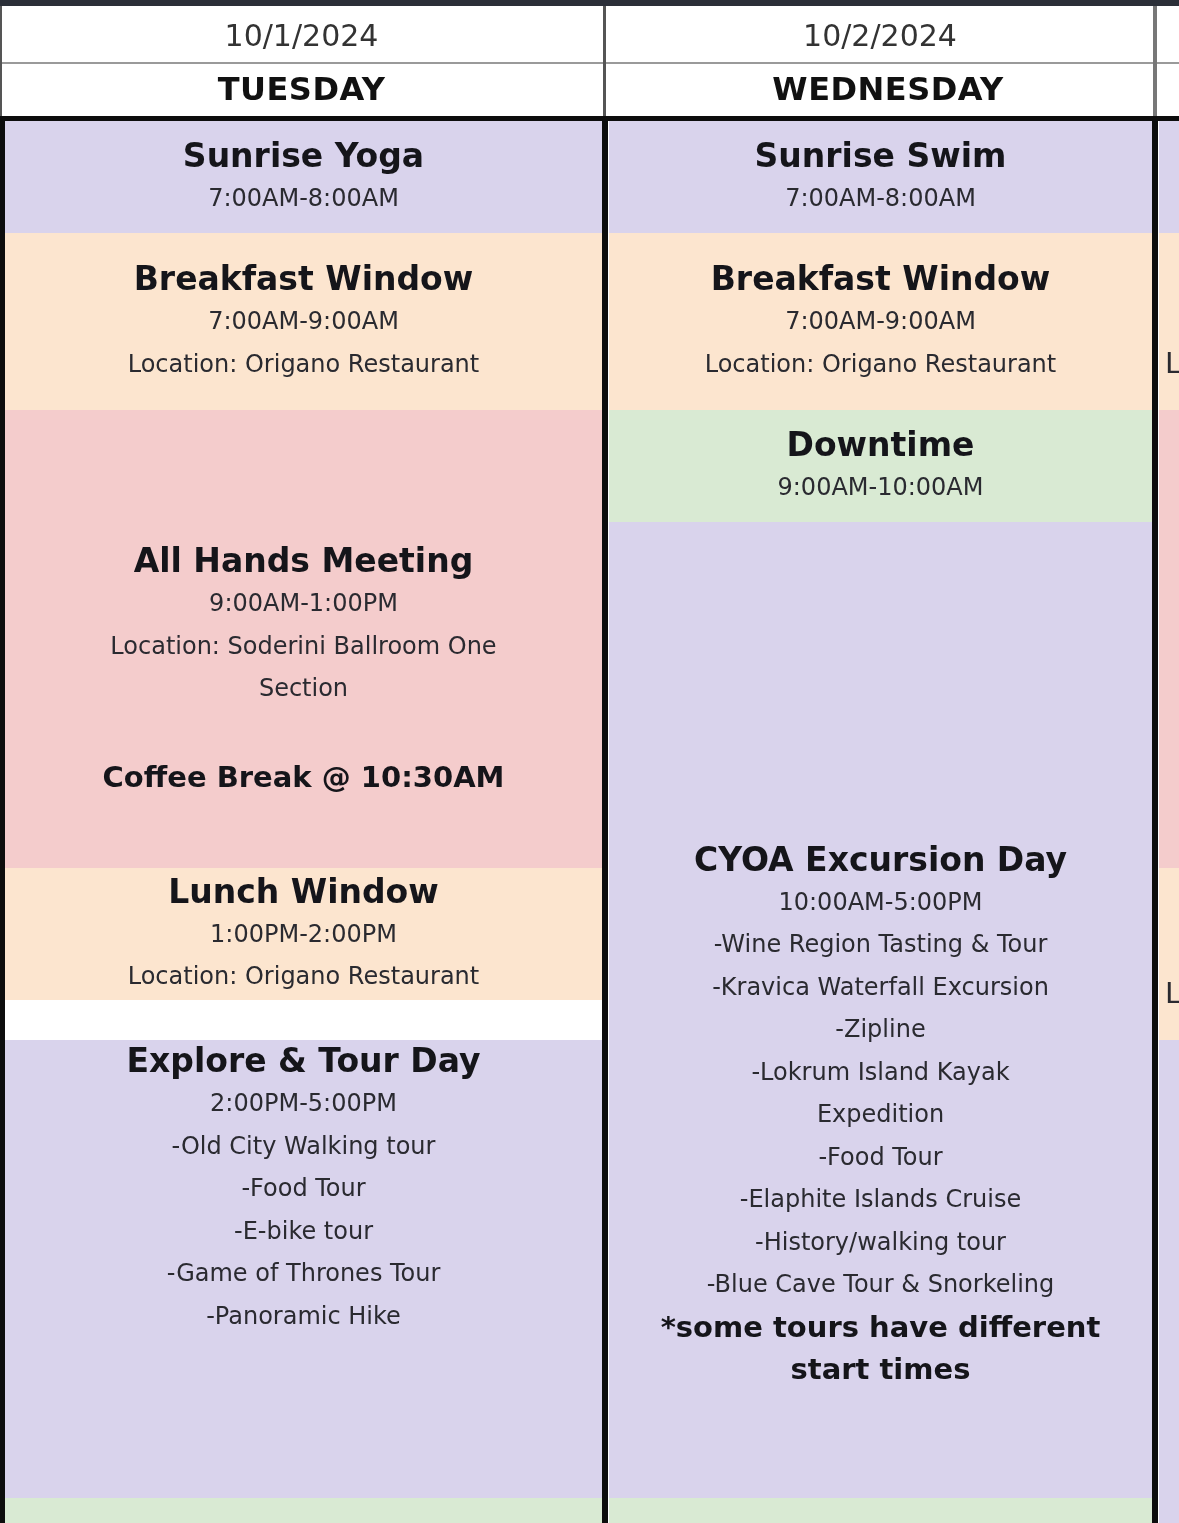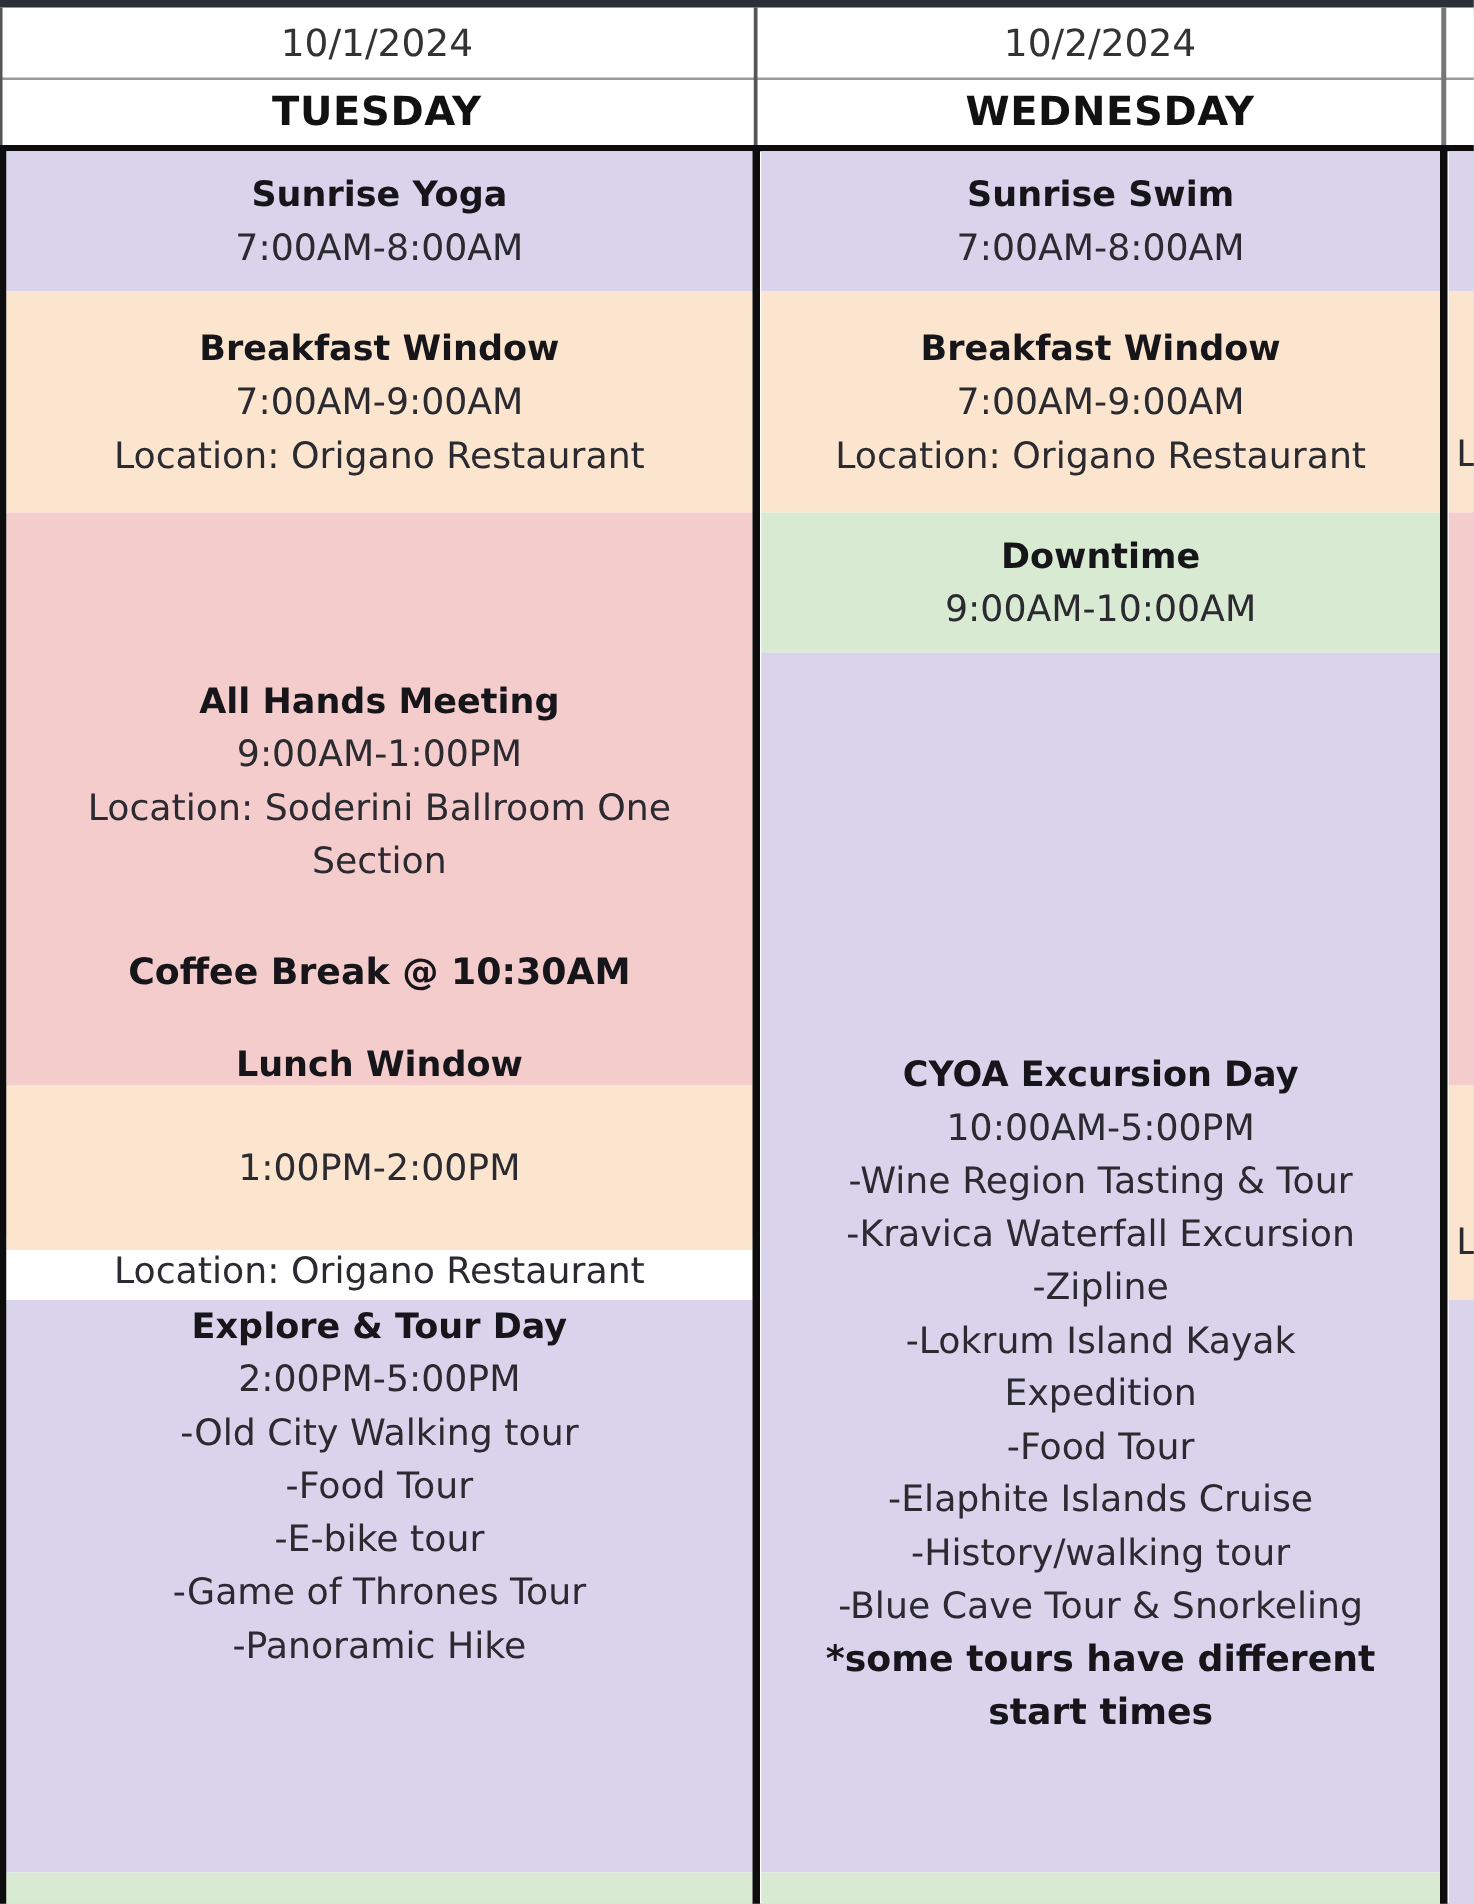--- a/index.html
+++ b/index.html
@@ -11,22 +11,22 @@
     }
     .sheet { position: absolute; left: 0; top: 0; width: 1179px; height: 1523px; background: #ffffff; }
     .topbar { position: absolute; left: 0; top: 0; width: 1179px; height: 6px; background: #2b2f38; }
     .hdr { position: absolute; background: #fff; text-align: center; box-sizing: border-box; }
     .hdr-date { font-size: 30px; color: #333; line-height: 56px; }
     .hdr-day { font-size: 32px; font-weight: bold; color: #111; line-height: 50px; letter-spacing: 0.5px; }
     .vline { position: absolute; background: #0d0d0d; }
     .hline { position: absolute; background: #0d0d0d; }
     .thin { position: absolute; background: #9a9a9a; }
     .cell { position: absolute; box-sizing: border-box; display: flex; flex-direction: column; justify-content: center; align-items: center; text-align: center; }
-    .cell .t { font-weight: bold; font-size: 28px; line-height: 42px; color: #15151a; }
-    .cell .l { font-size: 29px; line-height: 42.5px; color: #2a2a30; }
+    .cell .t { font-weight: bold; font-size: 33px; line-height: 42px; color: #15151a; }
+    .cell .l { font-size: 24px; line-height: 42.5px; color: #2a2a30; }
     .cell .b { font-weight: bold; font-size: 29px; line-height: 42px; color: #15151a; }
     .purple { background: #d9d3ec; }
     .peach { background: #fce5cf; }
     .pink { background: #f4cccc; }
     .green { background: #d9ead3; }
     .spacer { height: 46px; }
     .clip { position:absolute; overflow:hidden; }
     .clip .l { font-size: 29px; line-height: 42px; color:#2a2a30; position:absolute; left:6px; }
   </style>
 </head>
@@ -61,21 +61,21 @@
   </div>
   <div class="cell pink" style="left:5px;top:410px;width:597px;height:578px;">
     <div class="t">All Hands Meeting</div>
     <div class="l">9:00AM-1:00PM</div>
     <div class="l">Location: Soderini Ballroom One</div>
     <div class="l">Section</div>
     <div class="spacer"></div>
     <div class="b">Coffee Break @ 10:30AM</div>
     <div style="height:60px"></div>
   </div>
-  <div class="cell peach" style="left:5px;top:868px;width:597px;height:132px;gap:40px;">
+  <div class="cell peach" style="left:5px;top:868px;width:597px;height:132px;">
     <div class="t">Lunch Window</div>
     <div class="l">1:00PM-2:00PM</div>
     <div class="l">Location: Origano Restaurant</div>
   </div>
   <div class="cell purple" style="left:5px;top:1040px;width:597px;height:458px;justify-content:flex-start;">
     <div class="t">Explore &amp; Tour Day</div>
     <div class="l">2:00PM-5:00PM</div>
     <div class="l">-Old City Walking tour</div>
     <div class="l">-Food Tour</div>
     <div class="l">-E-bike tour</div>

